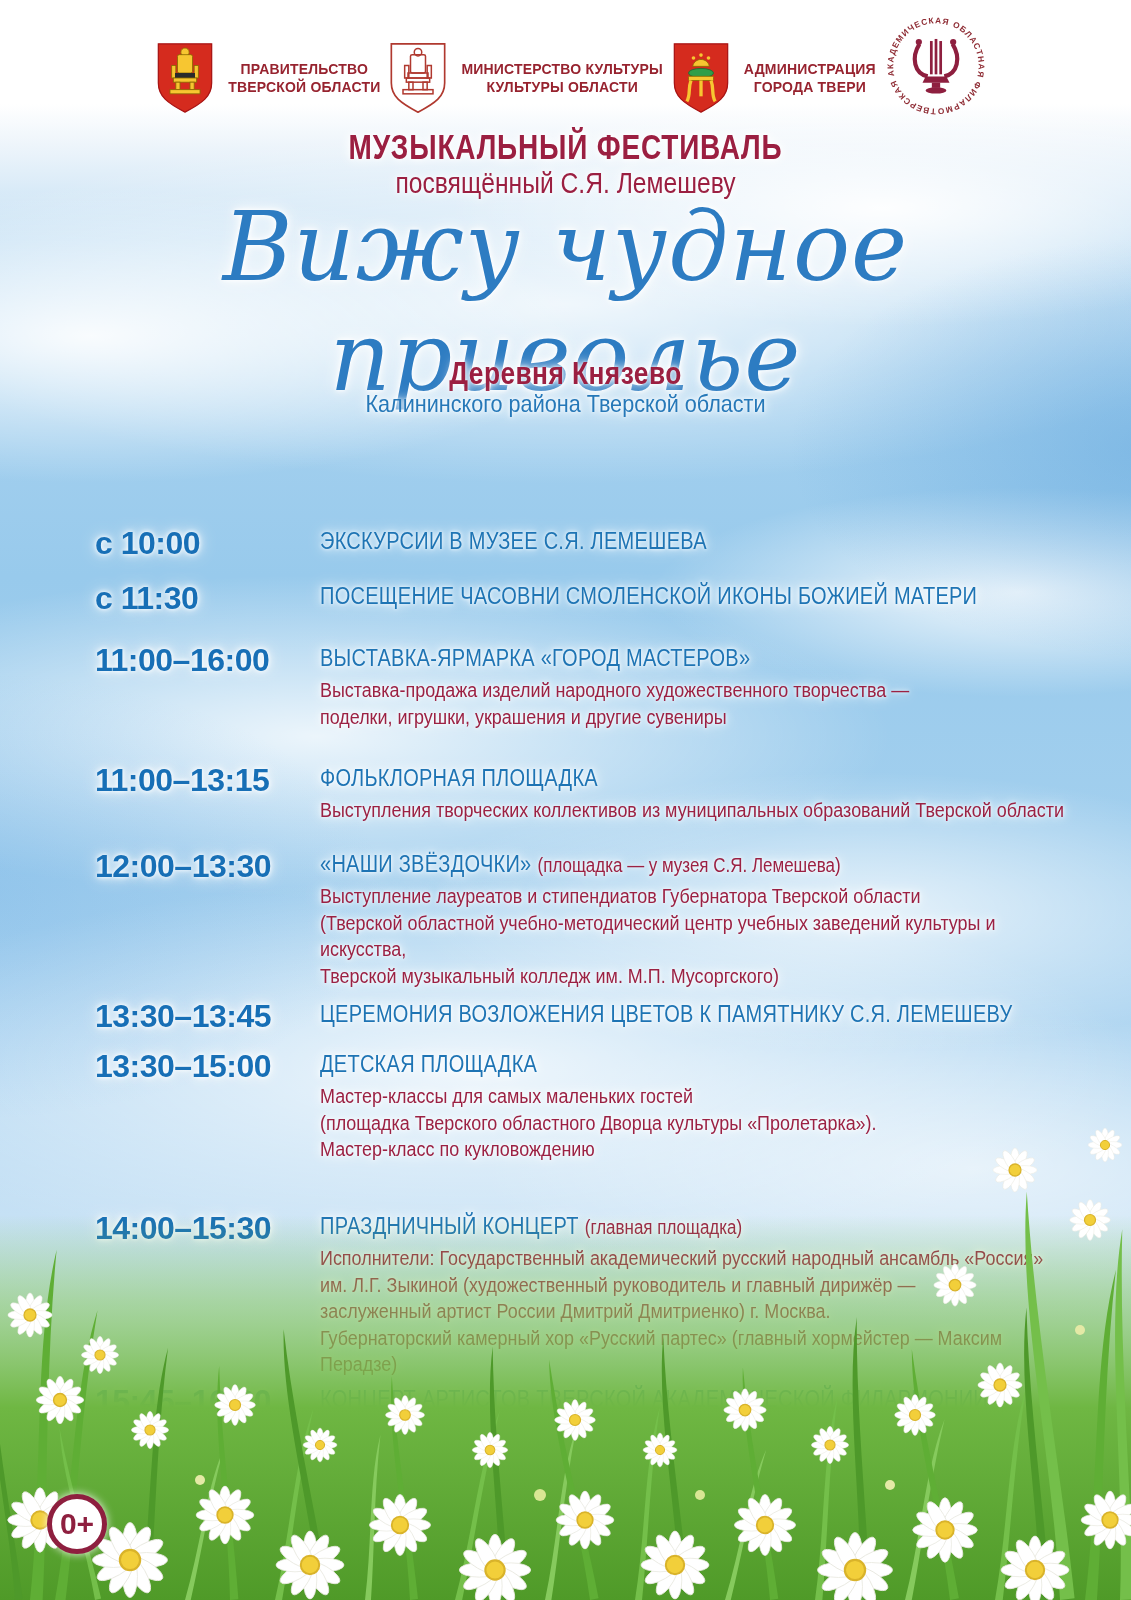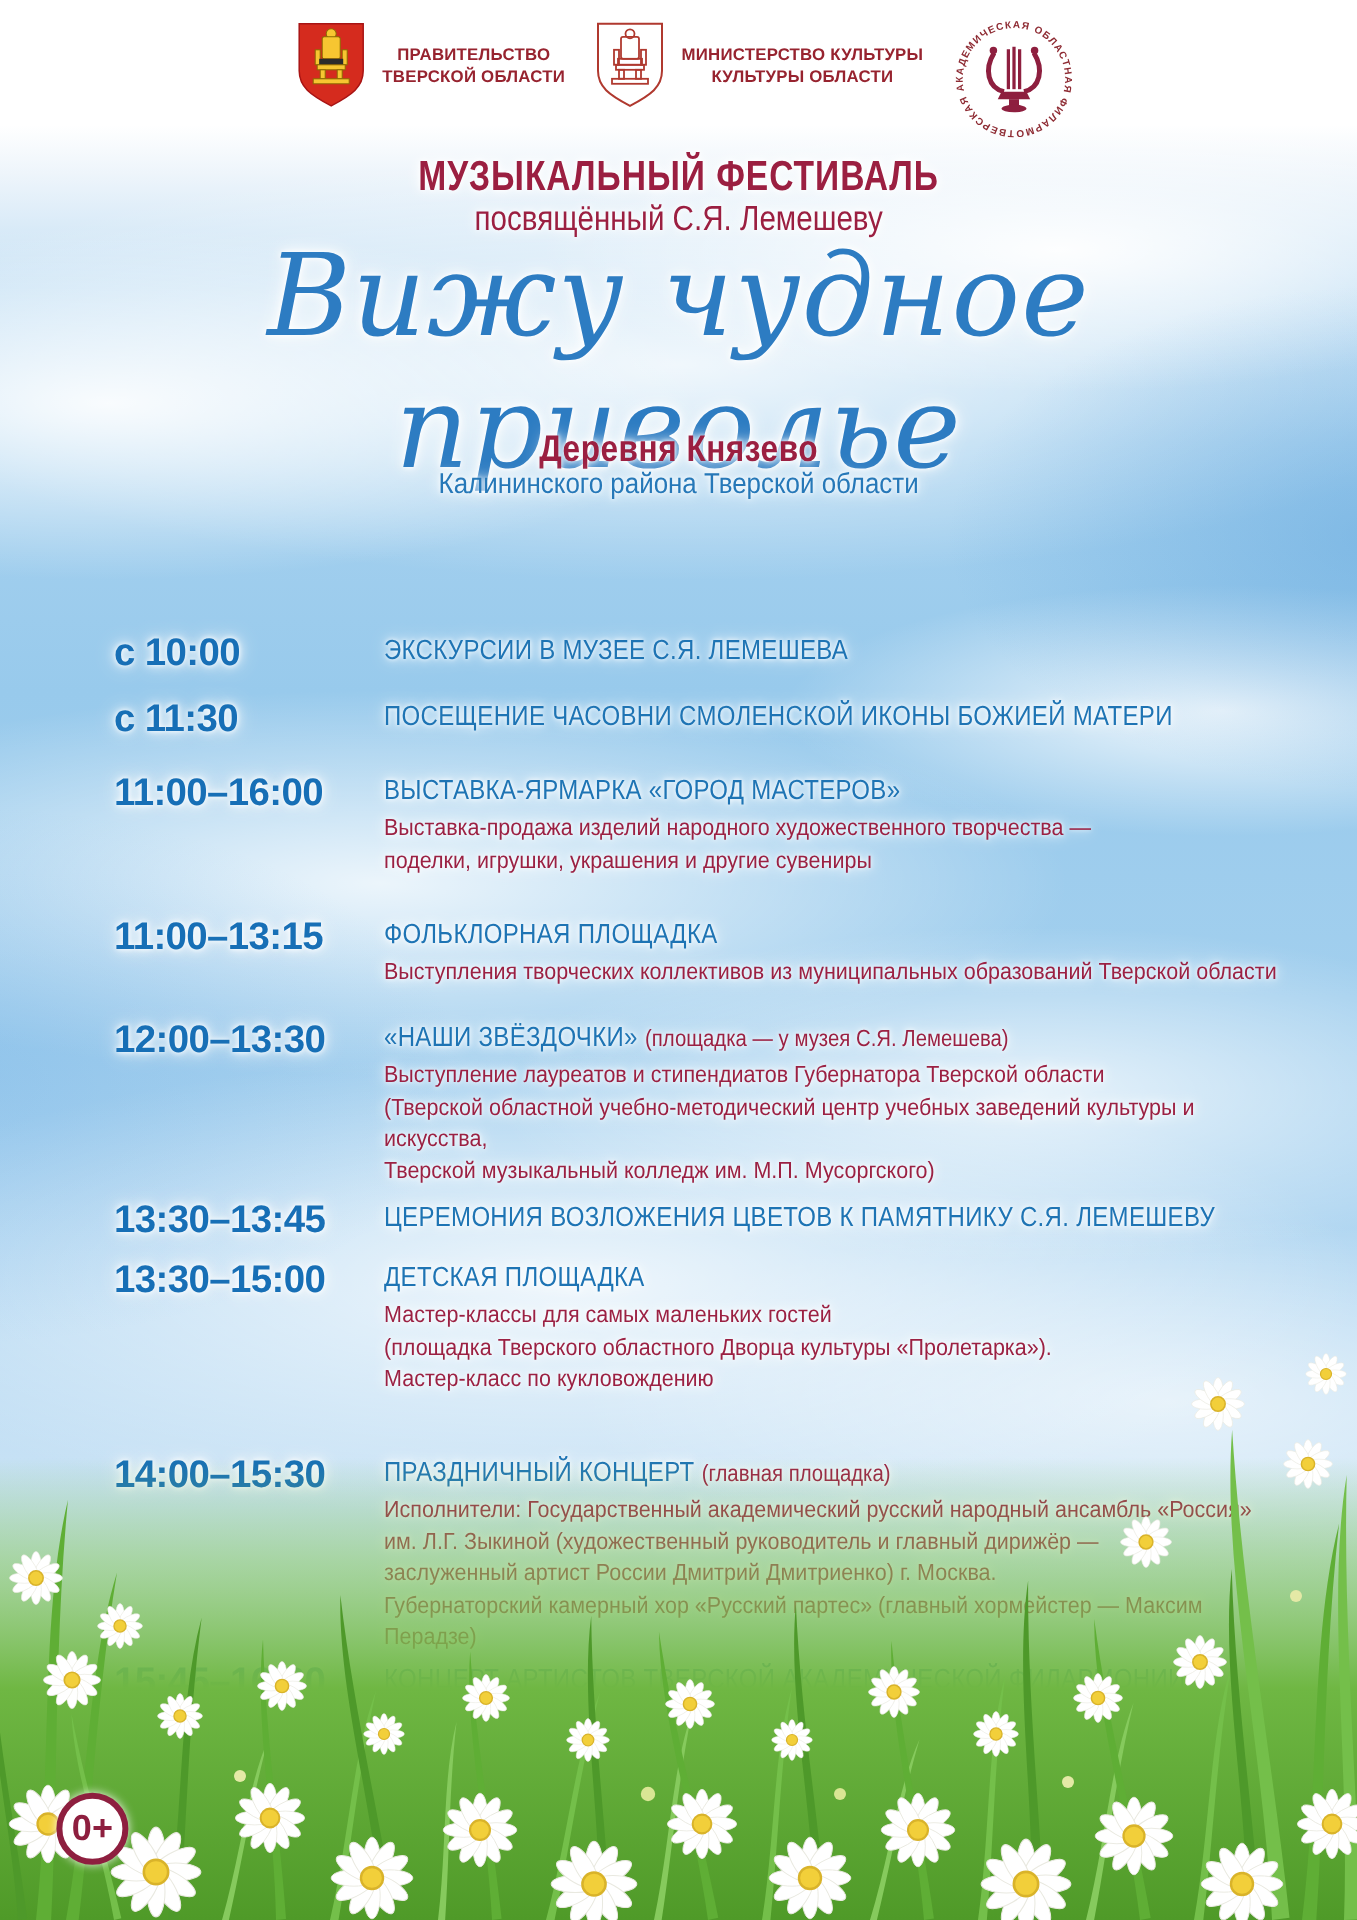--- a/index.html
+++ b/index.html
@@ -21,21 +21,21 @@
       radial-gradient(ellipse 520px 150px at 90% 37%, rgba(255,255,255,.85), rgba(255,255,255,0) 70%),
       radial-gradient(ellipse 820px 230px at 28% 46%, rgba(255,255,255,.8), rgba(255,255,255,0) 70%),
       radial-gradient(ellipse 640px 200px at 76% 57%, rgba(255,255,255,.72), rgba(255,255,255,0) 70%),
       radial-gradient(ellipse 920px 270px at 42% 67%, rgba(255,255,255,.78), rgba(255,255,255,0) 72%),
       radial-gradient(ellipse 700px 220px at 86% 73%, rgba(255,255,255,.6), rgba(255,255,255,0) 70%);
   }
   .glow{ text-shadow:0 0 4px #fff, 0 0 9px rgba(255,255,255,.95), 0 0 18px rgba(255,255,255,.85); }
 
   
   .logos{position:absolute; top:14px; left:0; right:0; display:flex;
-         justify-content:center; align-items:flex-start; gap:24px;margin-left:12px;}
+         justify-content:center; align-items:flex-end; gap:8px;margin-left:12px;}
   .logo{display:flex; align-items:center; gap:13px;}
   .logo-label{color:#97232f; font-weight:bold; font-size:14px; line-height:1.3;
               text-align:center; white-space:pre-line; letter-spacing:.2px;}
 
   
   .t-center{position:absolute; left:0; width:100%; text-align:center;}
   .fest-title{top:127px; font-size:35px; font-weight:bold; color:#9b1f41;
               transform:scaleX(.8); letter-spacing:1px;}
   .fest-sub{top:167px; font-size:29px; color:#9b1f41; transform:scaleX(.85);}
   .script-title{top:192px; font-family:"DejaVu Serif", serif; font-style:italic;
@@ -110,20 +110,40 @@
           <rect x="22" y="44" width="28" height="5"></rect>
           <rect x="25" y="49" width="5" height="9"></rect>
           <rect x="42" y="49" width="5" height="9"></rect>
           <rect x="18" y="58" width="36" height="5"></rect>
         </g>
       </svg>
       <div class="logo-label">МИНИСТЕРСТВО КУЛЬТУРЫ
 КУЛЬТУРЫ ОБЛАСТИ</div>
     </div>
 
+    <div class="logo">
+      <svg width="60" height="80" viewBox="0 0 72 88">
+        <path d="M4,3 H68 V50 C68,66 57,74 36,85 C15,74 4,66 4,50 Z" fill="#d52b1e" stroke="#a81414" stroke-width="1.5"></path>
+        <path d="M26,30 C28,19 44,19 46,30 Z" fill="#f7c631" stroke="#8a6a00" stroke-width="1"></path>
+        <circle cx="27" cy="20" r="2.2" fill="#f7c631"></circle>
+          <circle cx="36" cy="16.5" r="2.2" fill="#f7c631"></circle>
+          <circle cx="45" cy="20" r="2.2" fill="#f7c631"></circle>
+        <ellipse cx="36" cy="38" rx="15" ry="5.5" fill="#2f9e49" stroke="#1c6c30" stroke-width="1"></ellipse>
+        <g fill="#f7c631" stroke="#8a6a00" stroke-width="1">
+          <rect x="21" y="42" width="30" height="5" rx="1"></rect>
+        </g>
+        <g fill="none" stroke="#f7c631" stroke-width="4">
+          <path d="M24,47 C20,57 24,64 19,72"></path>
+          <path d="M48,47 C52,57 48,64 53,72"></path>
+          <path d="M36,47 L36,66"></path>
+        </g>
+      </svg>
+      <div class="logo-label">АДМИНИСТРАЦИЯ
+ГОРОДА ТВЕРИ</div>
+    </div>
 
     <div class="logo">
       <svg width="104" height="104" viewBox="0 0 100 100">
         <defs>
             <path id="sealcirc" d="M 50,91 A 41,41 0 1 1 50.01,91" fill="none"></path>
           </defs>
         <text font-size="8" fill="#8e2b33" font-weight="bold" letter-spacing="1">
           <textPath href="#sealcirc">ТВЕРСКАЯ АКАДЕМИЧЕСКАЯ ОБЛАСТНАЯ ФИЛАРМОНИЯ</textPath>
         </text>
         <g fill="#8e1f3f">

